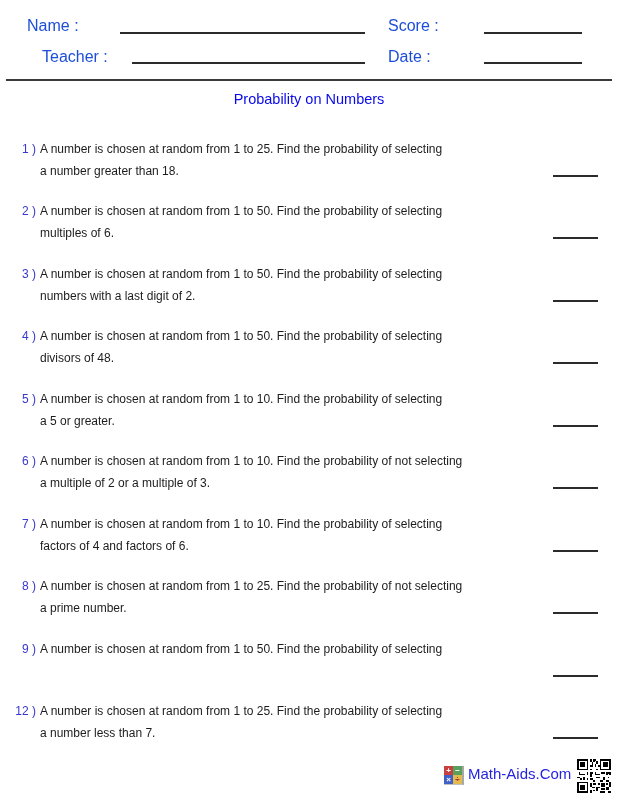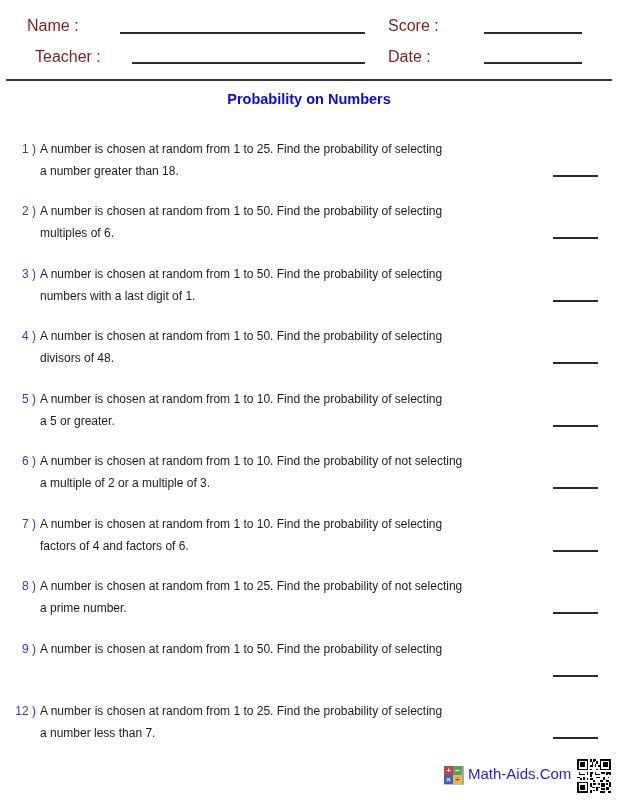--- a/index.html
+++ b/index.html
@@ -1,26 +1,26 @@
 <!DOCTYPE html>
 <html><head>
 <meta charset="utf-8">
 <style>
   html,body{margin:0;padding:0;background:#ffffff;}
   .page{position:relative;width:618px;height:800px;background:#ffffff;
         font-family:"Liberation Sans",sans-serif;color:#1a1a1a;overflow:hidden;}
 
   
-  .hdr-label{position:absolute;font-size:16px;color:#7f1d1d;white-space:pre;}
+  .hdr-label{position:absolute;font-size:16px;color:#1d4ed8;white-space:pre;}
   .blank-line{position:absolute;height:0;border-bottom:2px solid #2b2b2b;}
   .divider{position:absolute;left:6px;top:79px;width:606px;border-top:2px solid #3a3a3a;}
 
   
   .title{position:absolute;left:0;top:91px;width:618px;text-align:center;
-         font-size:14.5px;font-weight:bold;color:#0808e8;}
+         font-size:14.5px;font-weight:normal;color:#0808e8;}
 
   
   .question{position:absolute;left:0;width:618px;font-size:12px;line-height:22px;}
   .qnum{position:absolute;left:0;top:0;width:36px;text-align:right;
         color:#3838cf;white-space:pre;}
   .qtext{position:absolute;left:40px;top:0;width:500px;color:#1c1c1c;}
   .answer-blank{position:absolute;left:553px;top:33px;width:45px;height:4px;
         border-bottom:2px solid #2b2b2b;}
 
   
@@ -38,21 +38,21 @@
 </style>
 </head>
 <body>
 
 <div class="page">
 
   <span class="hdr-label" style="left:27px;top:17px;">Name :</span>
   <div class="blank-line" style="left:120px;top:32px;width:245px;"></div>
   <span class="hdr-label" style="left:388px;top:17px;">Score :</span>
   <div class="blank-line" style="left:484px;top:32px;width:98px;"></div>
-  <span class="hdr-label" style="left:35px;top:48px;">Teacher :</span>
+  <span class="hdr-label" style="left:42px;top:48px;">Teacher :</span>
   <div class="blank-line" style="left:132px;top:62px;width:233px;"></div>
   <span class="hdr-label" style="left:388px;top:48px;text-align:center;">Date :</span>
   <div class="blank-line" style="left:484px;top:62px;width:98px;"></div>
 
   <div class="divider"></div>
 
   <div class="title">Probability on Numbers</div>
 
   <div class="question" style="top:138px;">
     <span class="qnum">1 )</span>
@@ -69,21 +69,21 @@
         <div>A number is chosen at random from 1 to 50. Find the probability of selecting</div>
         <div>multiples of 6.</div>
       </div>
     <div class="answer-blank"></div>
   </div>
 
   <div class="question" style="top:263px;">
     <span class="qnum">3 )</span>
     <div class="qtext">
         <div>A number is chosen at random from 1 to 50. Find the probability of selecting</div>
-        <div>numbers with a last digit of 1.</div>
+        <div>numbers with a last digit of 2.</div>
       </div>
     <div class="answer-blank"></div>
   </div>
 
   <div class="question" style="top:325px;">
     <span class="qnum">4 )</span>
     <div class="qtext">
         <div>A number is chosen at random from 1 to 50. Find the probability of selecting</div>
         <div>divisors of 48.</div>
       </div>

